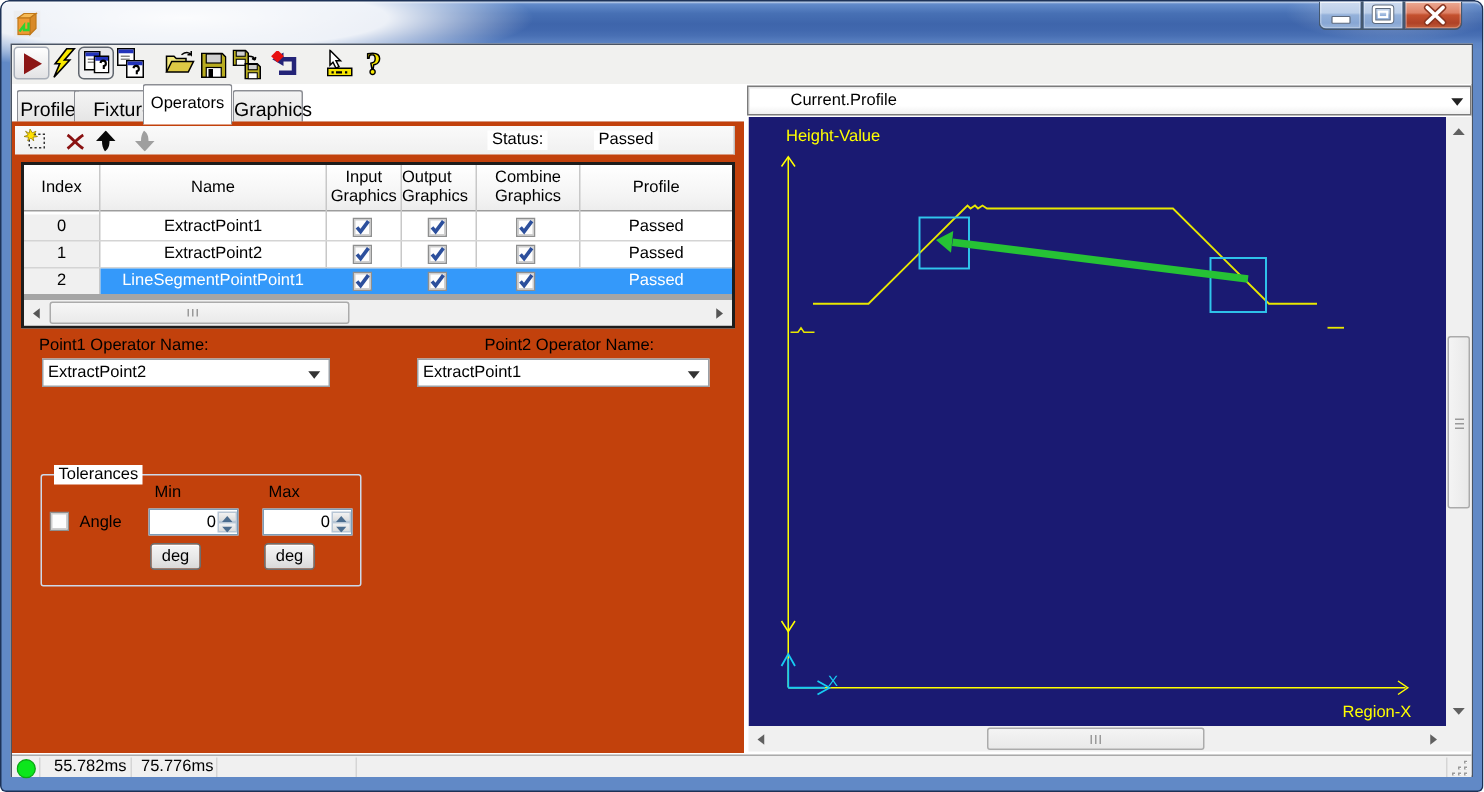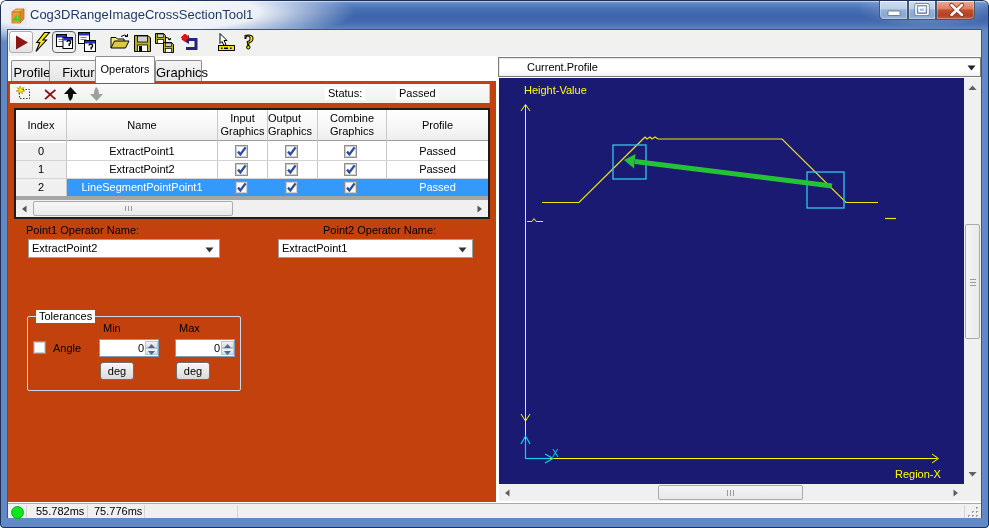--- a/index.html
+++ b/index.html
@@ -56,21 +56,20 @@
     </defs>
   </svg>
 
   <svg class="abs" style="left:9px;top:7px" width="18" height="18" viewBox="0 0 18 18">
     <rect x="0" y="0" width="18" height="18" fill="#e8e8ea" opacity="0.55"></rect>
     <polygon points="3,5 11,5 15,2 7,2" fill="#f6b953" stroke="#c07818" stroke-width="0.8"></polygon>
     <polygon points="11,5 15,2 15,12 11,16" fill="#d88a28" stroke="#c07818" stroke-width="0.8"></polygon>
     <rect x="3" y="5" width="8" height="11" fill="#f09a33" stroke="#c07818" stroke-width="0.8"></rect>
     <polyline points="4,14 7,10 7,13 10,13 10,8" fill="none" stroke="#2fd32f" stroke-width="1.6"></polyline>
   </svg>
-  <div id="title">Cog3DRangeImageCrossSectionTool1</div>
 
   <div id="btnmin" class="winbtn"><svg width="27" height="18">
         <rect x="8" y="10" width="12" height="4.5" rx="0.5" fill="#fff" stroke="#5d6a7d" stroke-width="0.8"></rect>
       </svg></div>
   <div id="btnmax" class="winbtn"><svg width="26" height="18">
         <rect x="7" y="3.5" width="12" height="10" rx="1" fill="none" stroke="#5d6a7d" stroke-width="3"></rect>
         <rect x="7" y="3.5" width="12" height="10" rx="1" fill="none" stroke="#fff" stroke-width="1.7"></rect>
         <rect x="10.2" y="6.8" width="5.6" height="3.6" fill="none" stroke="#fff" stroke-width="1.4"></rect>
       </svg></div>
   <div id="btncls" class="winbtn"><svg width="37" height="18">

